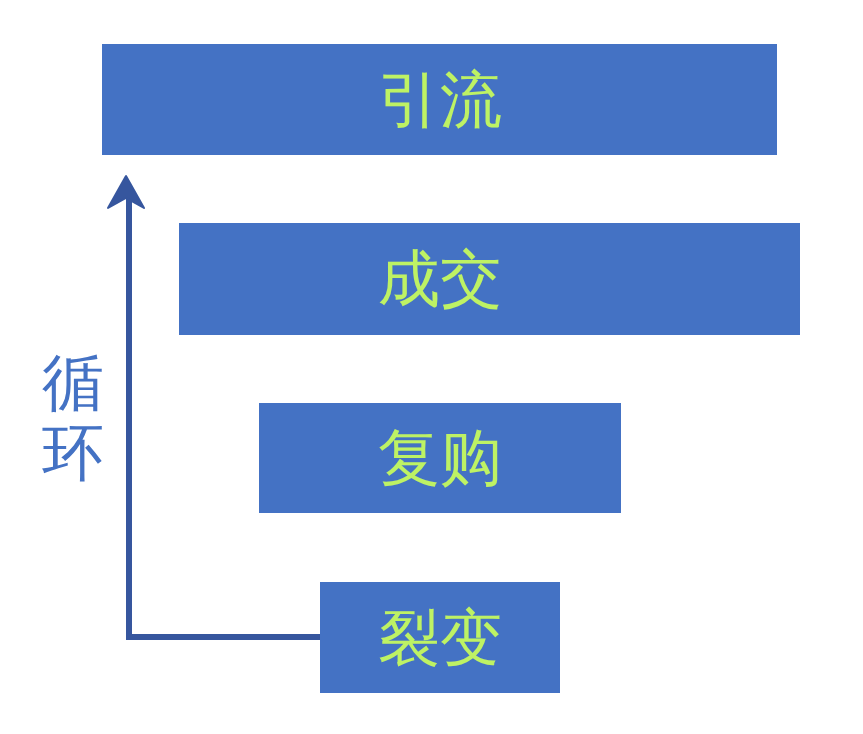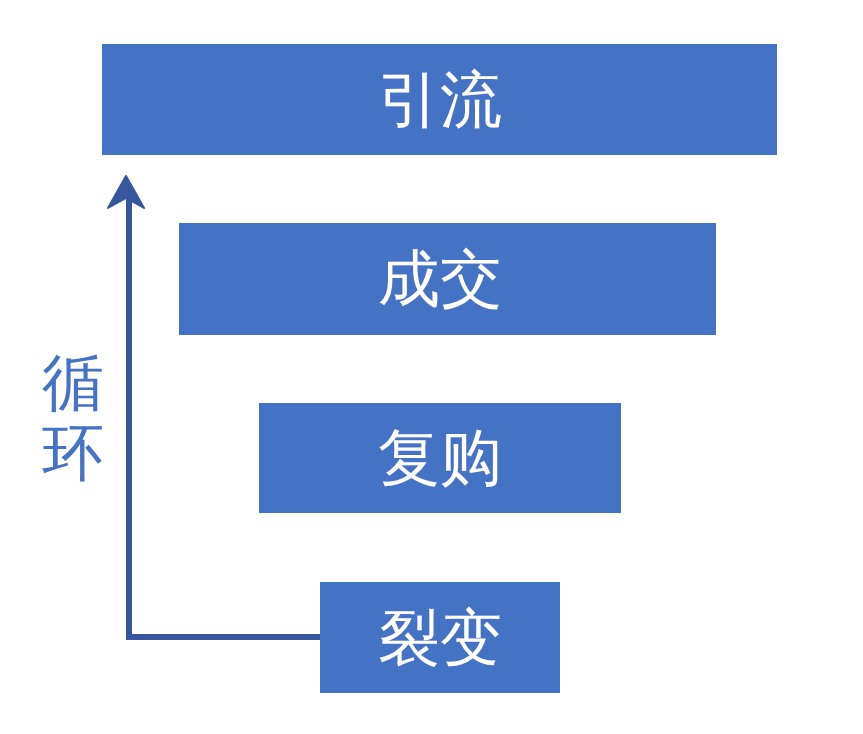--- a/index.html
+++ b/index.html
@@ -21,21 +21,21 @@
   .bar {
     position: absolute;
     box-sizing: border-box;
     display: block;
   }
   .bar-label {
     position: absolute;
     top: 50%;
     transform: translateY(-50%);
     white-space: nowrap;
-    color: #ffffff;
+    color: #bef264;
     font-size: 62px;
     line-height: 1.0;
     font-weight: 400;
     letter-spacing: 0px;
     font-family: "Liberation Sans", "DejaVu Sans", sans-serif;
   }
   #cycle-arrow {
     position: absolute;
     left: 0;
     top: 0;
@@ -70,21 +70,21 @@
 
   <div id="cycle-label">
     <span class="cycle-char">循</span>
     <span class="cycle-char">环</span>
   </div>
 
   <div class="bar" style="left:102px; top:44px; width:675px; height:111px; background:#4472C4;">
     <span class="bar-label" style="left: 276px;">引流</span>
   </div>
 
-  <div class="bar" style="left:179px; top:223px; width:537px; height:112px; background:#4472C4;">
+  <div class="bar" style="left:179px; top:223px; width:621px; height:112px; background:#4472C4;">
     <span class="bar-label" style="left: 199px;">成交</span>
   </div>
 
   <div class="bar" style="left:320px; top:582px; width:240px; height:111px; background:#4472C4;">
     <span class="bar-label" style="left: 58px;">裂变</span>
   </div>
 
   <div class="bar" style="left:259px; top:403px; width:362px; height:110px; background:#4472C4;">
     <span class="bar-label" style="left: 119px;">复购</span>
   </div>

